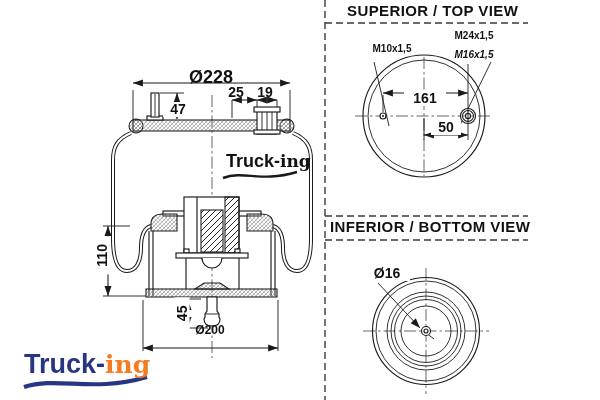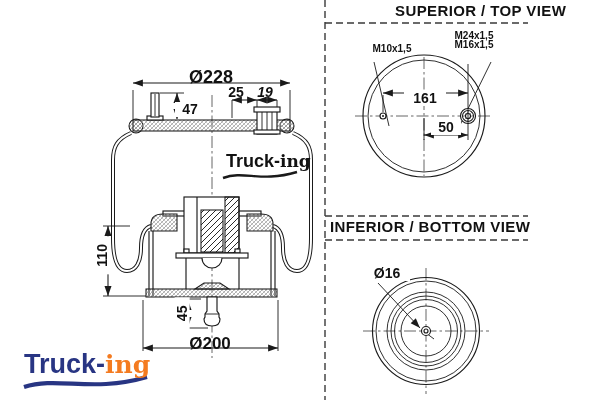--- a/index.html
+++ b/index.html
@@ -185,39 +185,39 @@
     <circle class="thin" cx="426" cy="331" r="25"></circle>
     <line class="thin" x1="378" y1="283" x2="420" y2="328" marker-end="url(#arw)"></line>
     <line class="thin" x1="422" y1="330" x2="434" y2="339"></line>
     <circle class="wht" cx="426" cy="331" r="4.5"></circle>
     <circle class="wht" cx="426" cy="331" r="2"></circle>
   </g>
 </svg>
 
 <span class="txt" style="left:171px;top:68px;width:80px;font-size:18px;">Ø228</span>
 
-<span class="txt bg" style="left:163px;top:102px;width:28px;margin-left:12px;">47</span>
+<span class="txt bg" style="left:163px;top:102px;width:28px;">47</span>
 
 <span class="txt" style="left:222px;top:85px;width:28px;">25</span>
 
-<span class="txt" style="left:251px;top:85px;width:28px;font-style:italic;">19</span>
+<span class="txt" style="left:251px;top:85px;width:28px;">19</span>
 
 <span class="txt vdim bg" style="left:83px;top:248px;width:36px;">110</span>
 
 <span class="txt vdim bg" style="left:166px;top:306px;width:30px;">45</span>
 
-<span class="txt" style="left:170px;top:335px;width:80px;font-size:17px;">Ø200</span>
-
-<span class="txt hdr" style="left:347px;top:3px;margin-left:48px;">SUPERIOR / TOP VIEW</span>
+<span class="txt" style="left:170px;top:324px;width:80px;font-size:12px;">Ø200</span>
+
+<span class="txt hdr" style="left:347px;top:3px;">SUPERIOR / TOP VIEW</span>
 
 <span class="txt mlbl" style="left:362px;top:44px;width:60px;">M10x1,5</span>
 
 <span class="txt mlbl" style="left:444px;top:31px;width:60px;">M24x1,5</span>
 
-<span class="txt mlbl" style="left:444px;top:40px;width:60px;">M16x1,5</span>
+<span class="txt mlbl" style="left:444px;top:50px;width:60px;font-style:italic;">M16x1,5</span>
 
 <span class="txt bg" style="left:404px;top:91px;width:40px;">161</span>
 
 <span class="txt bg" style="left:431px;top:120px;width:28px;">50</span>
 
 <span class="txt hdr" style="left:330px;top:219px;text-align:right;">INFERIOR / BOTTOM VIEW</span>
 
 <span class="txt bg" style="left:364px;top:266px;width:44px;">Ø16</span>
 
 <div class="logo logo-dark" style="left:226px;top:151px;">

